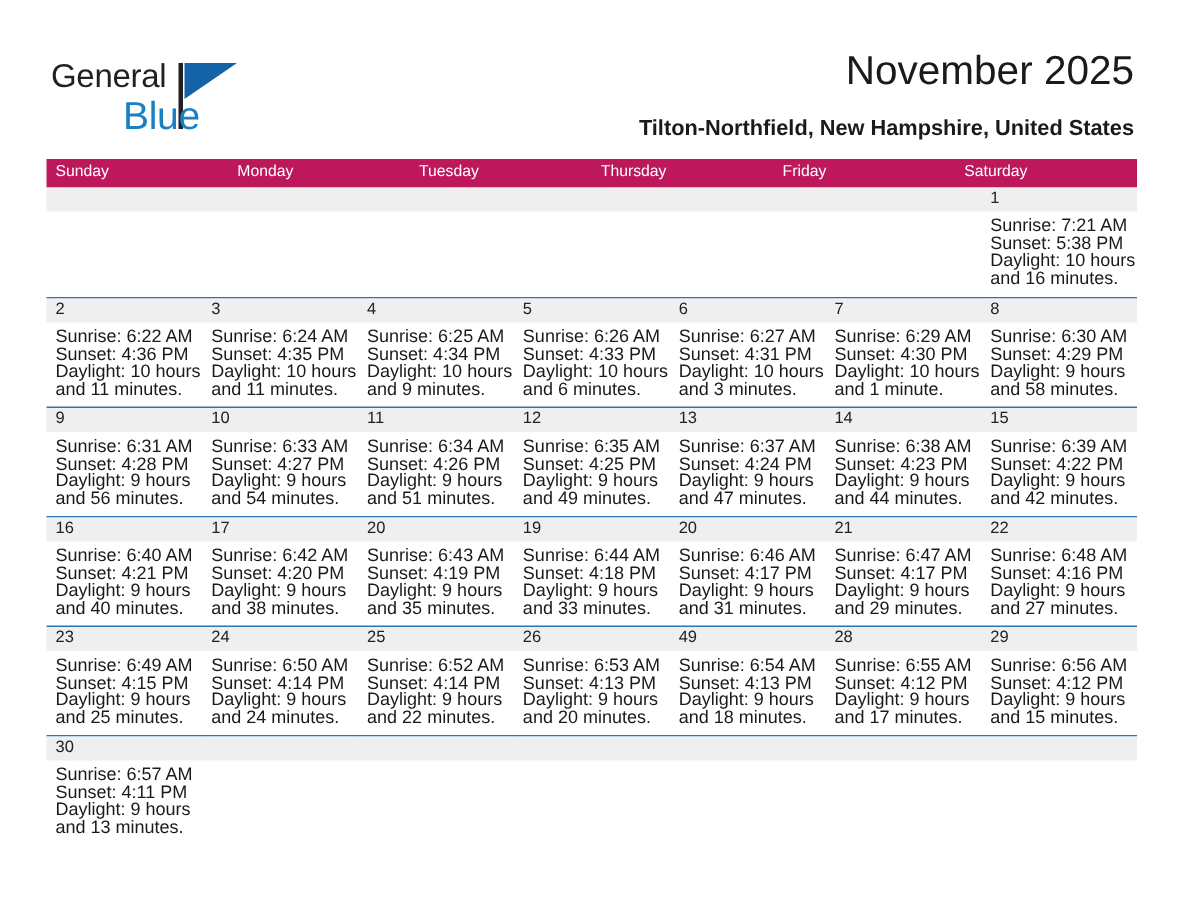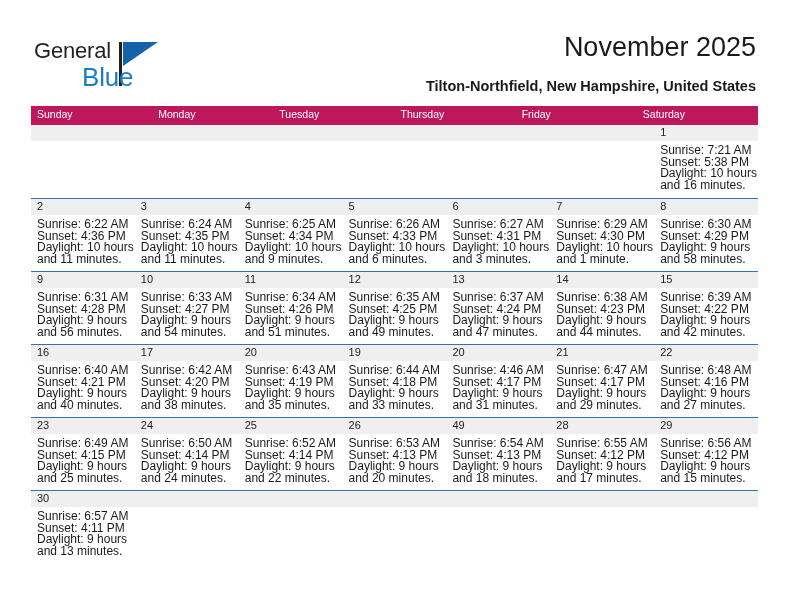--- a/index.html
+++ b/index.html
@@ -354,21 +354,21 @@
             <div class="lines">
               <div>Sunrise: 6:44 AM</div>
               <div>Sunset: 4:18 PM</div>
               <div>Daylight: 9 hours</div>
               <div>and 33 minutes.</div>
             </div>
           </div>
           <div class="cell">
             <div class="daynum">20</div>
             <div class="lines">
-              <div>Sunrise: 4:46 AM</div>
+              <div>Sunrise: 6:46 AM</div>
               <div>Sunset: 4:17 PM</div>
               <div>Daylight: 9 hours</div>
               <div>and 31 minutes.</div>
             </div>
           </div>
           <div class="cell">
             <div class="daynum">21</div>
             <div class="lines">
               <div>Sunrise: 6:47 AM</div>
               <div>Sunset: 4:17 PM</div>

